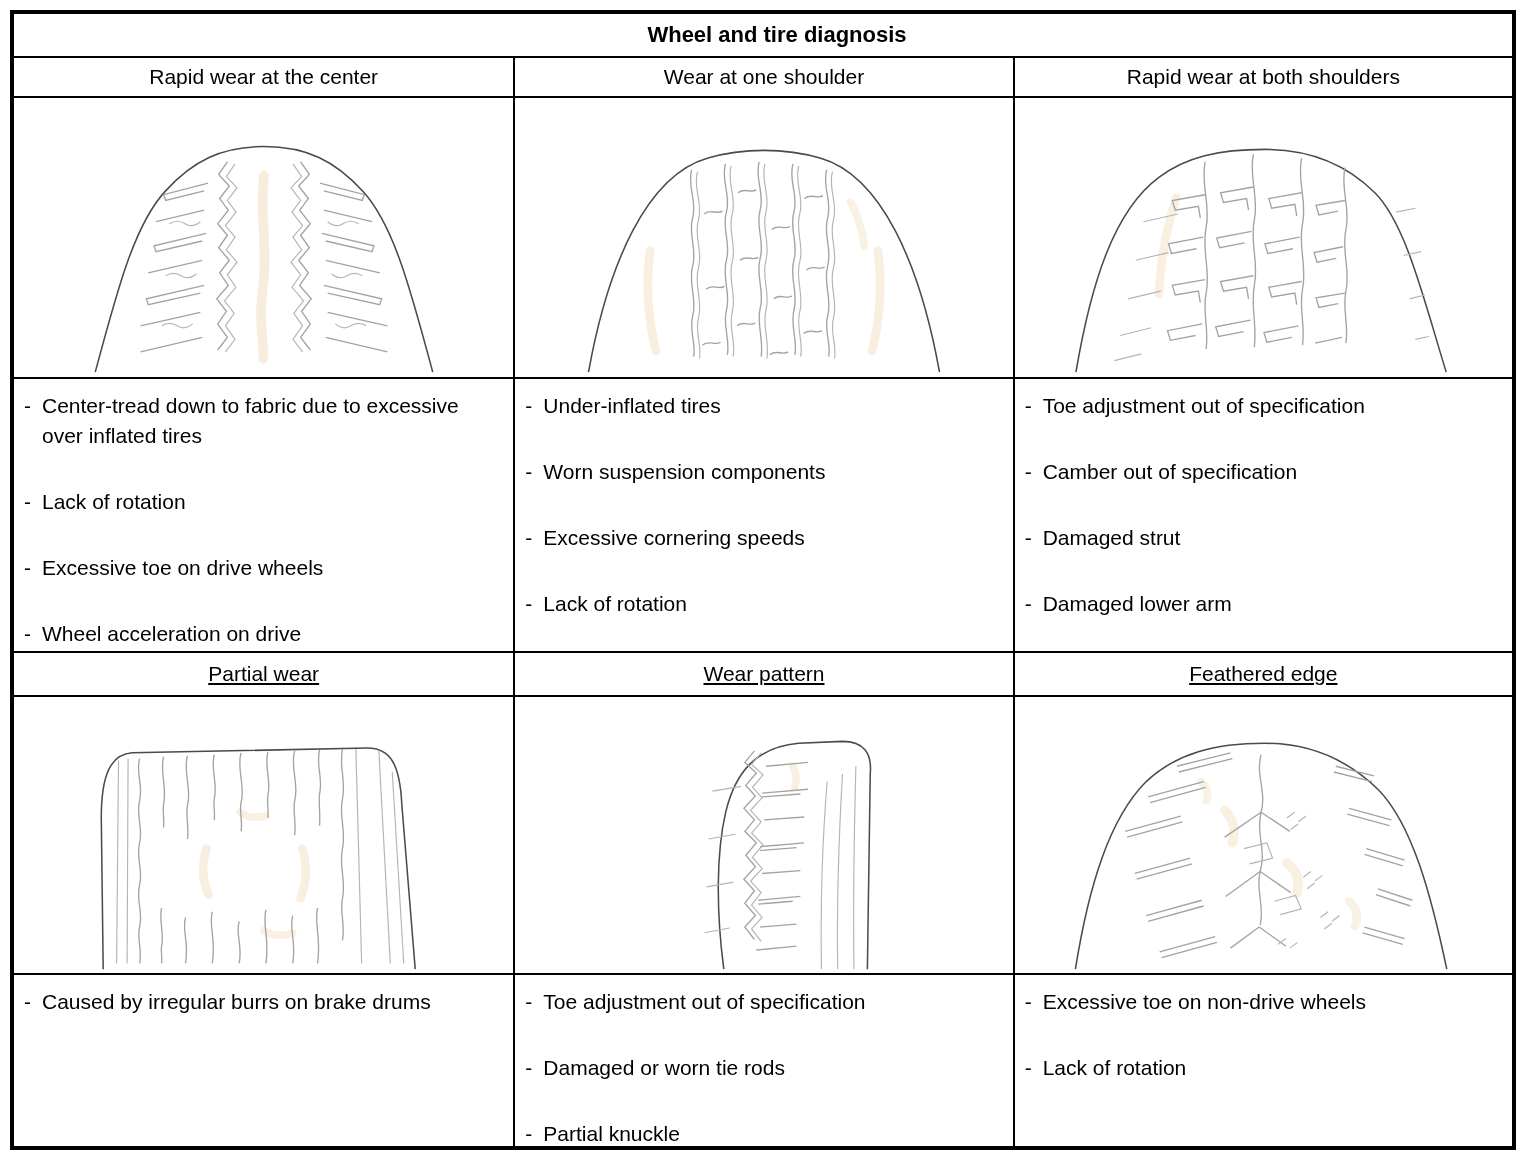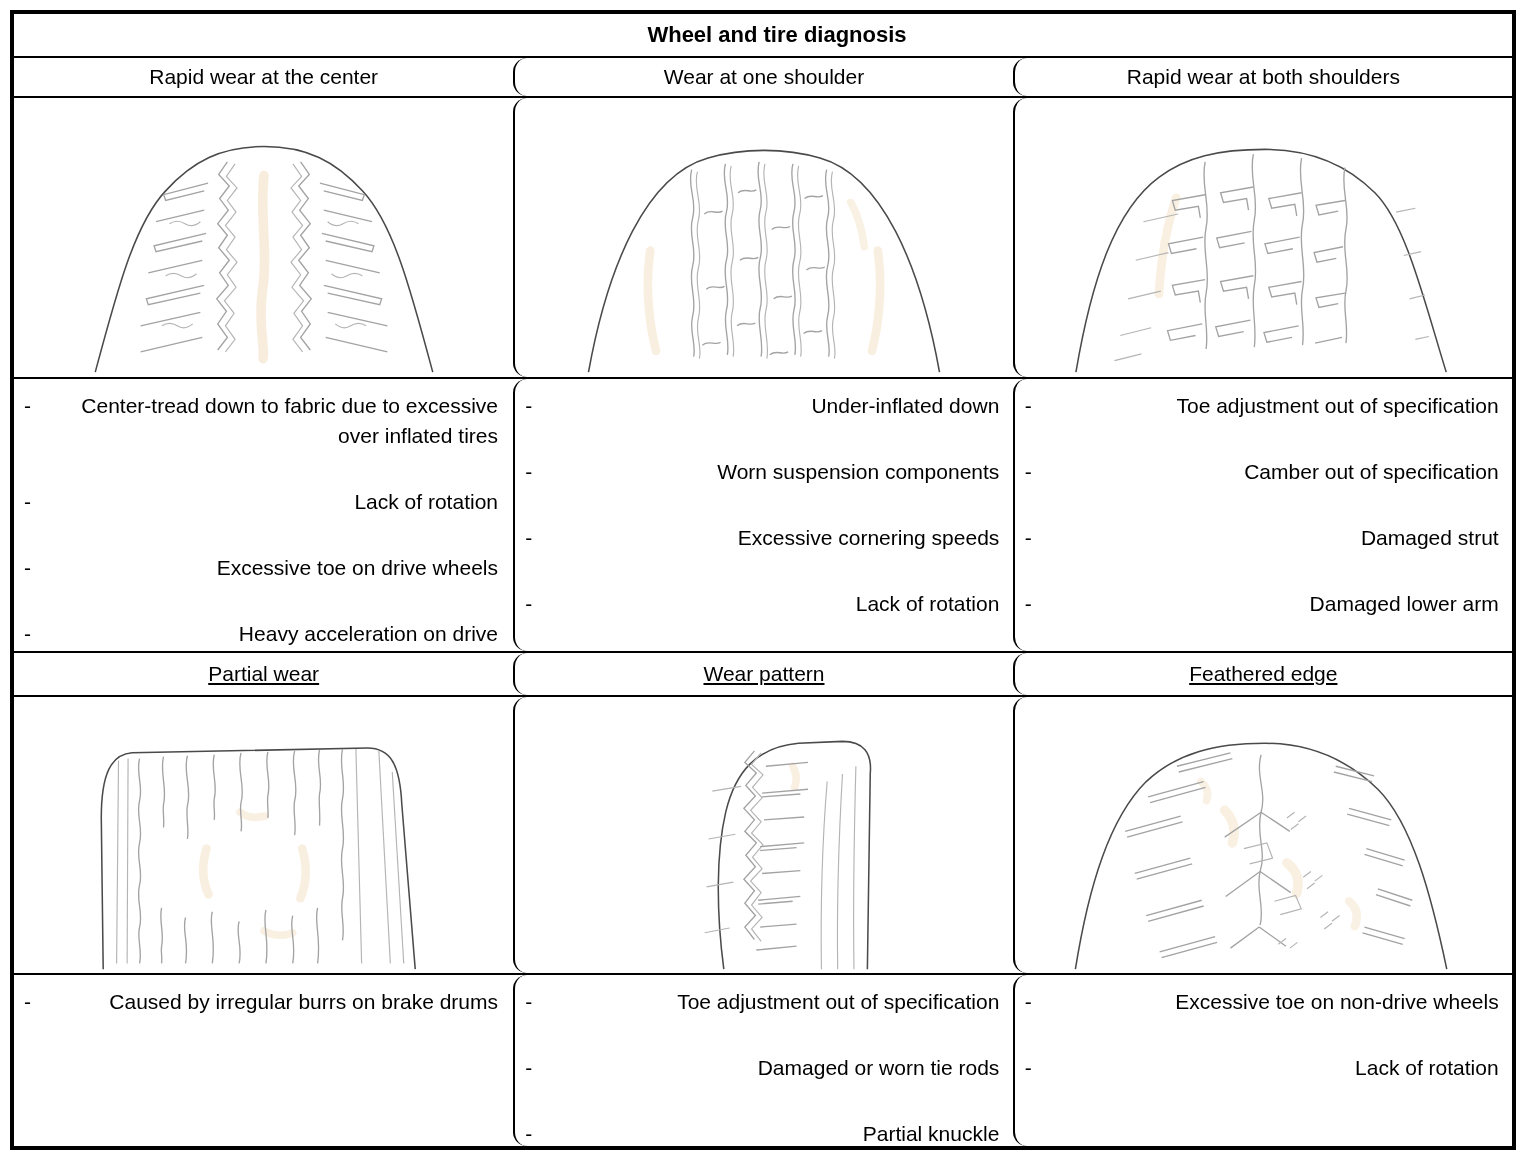--- a/index.html
+++ b/index.html
@@ -8,30 +8,30 @@
   .table{width:1498px;border:4px solid #000;background:#fff;}
   .row{display:grid;grid-template-columns:1fr 1fr 1fr;box-sizing:border-box;border-bottom:2px solid #000;}
   .row:last-child{border-bottom:none;}
   .row-title{display:block;height:44px;padding-left:28px;}
   .row-head1{height:40px;}
   .row-img1{height:281px;}
   .row-text1{height:274px;}
   .row-head2{height:44px;text-decoration:underline;}
   .row-img2{height:278px;}
   .row-text2{height:171px;}
-  .cell{box-sizing:border-box;border-left:2px solid #000;overflow:hidden;border-radius:14px;}
+  .cell{box-sizing:border-box;border-left:2px solid #000;overflow:hidden;}
   .cell:first-child{border-left:none;}
   .title-cell{height:100%;display:flex;align-items:center;justify-content:center;
     font-size:22px;font-weight:bold;}
   .head-cell{display:flex;align-items:center;justify-content:center;font-size:21px;}
   .img-cell{display:flex;align-items:flex-start;justify-content:center;padding-top:8px;}
   .text-cell{padding:12px 12px 0 10px;font-size:21px;line-height:30px;}
   .cause{display:flex;margin-bottom:36px;}
   .cause .dash{width:18px;flex:0 0 18px;}
-  .cause .ctext{flex:1;max-width:456px;text-align:right;}
+  .cause .ctext{flex:1;max-width:456px;}
   svg{display:block;}
   .outline{stroke:#4a4a4a;stroke-width:1.6;fill:none;}
   .tread{stroke:#a3a3a3;stroke-width:1.4;fill:none;}
   .tread2{stroke:#b4b4b4;stroke-width:1.2;fill:none;}
   .tan{stroke:#f4e1c6;fill:none;stroke-linecap:round;}
 </style>
 </head>
 <body>
 
 <div class="page">
@@ -152,27 +152,27 @@
         <div class="cause">
             <span class="dash">-</span>
             <span class="ctext">Lack of rotation</span>
           </div>
         <div class="cause">
             <span class="dash">-</span>
             <span class="ctext">Excessive toe on drive wheels</span>
           </div>
         <div class="cause">
             <span class="dash">-</span>
-            <span class="ctext">Heavy acceleration on drive</span>
-          </div>
-      </div>
-      <div class="cell text-cell">
-        <div class="cause">
-            <span class="dash">-</span>
-            <span class="ctext">Under-inflated down</span>
+            <span class="ctext">Wheel acceleration on drive</span>
+          </div>
+      </div>
+      <div class="cell text-cell">
+        <div class="cause">
+            <span class="dash">-</span>
+            <span class="ctext">Under-inflated tires</span>
           </div>
         <div class="cause">
             <span class="dash">-</span>
             <span class="ctext">Worn suspension components</span>
           </div>
         <div class="cause">
             <span class="dash">-</span>
             <span class="ctext">Excessive cornering speeds</span>
           </div>
         <div class="cause">

